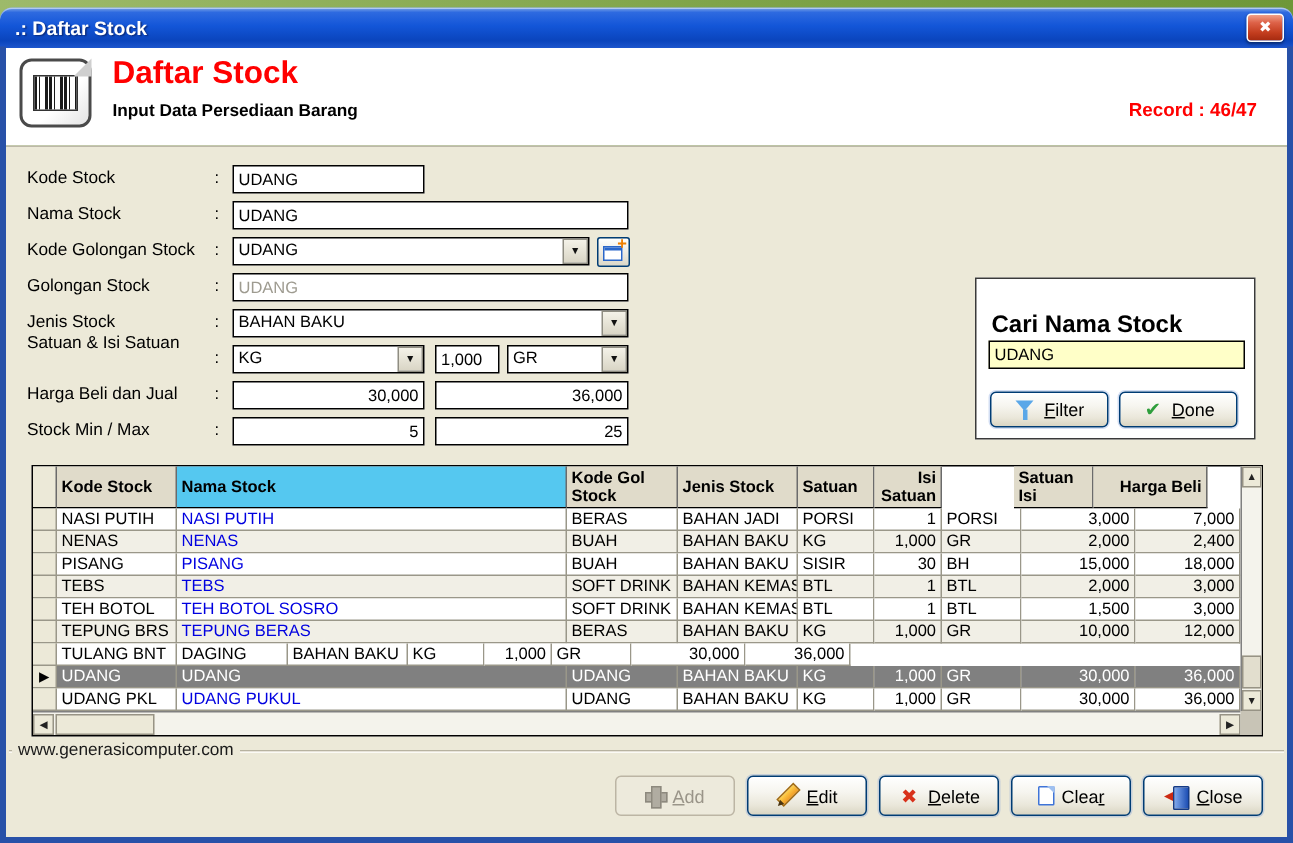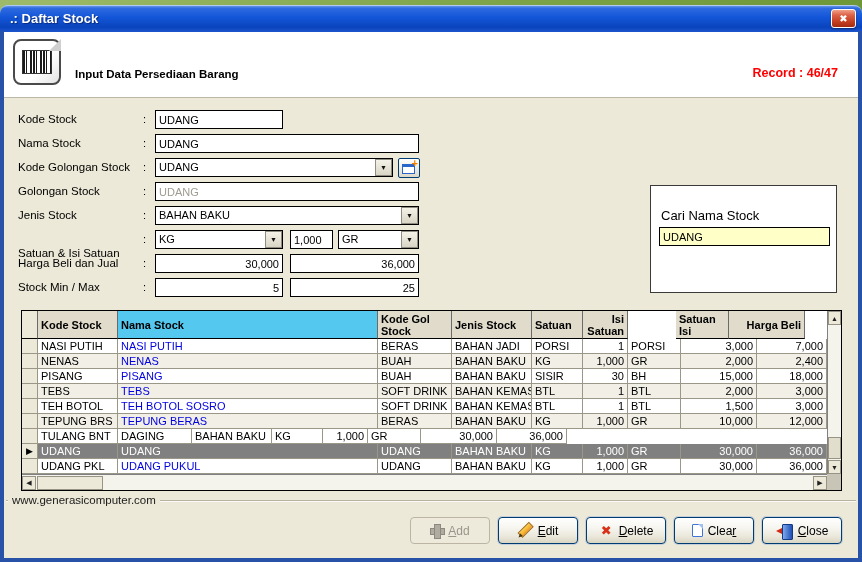--- a/index.html
+++ b/index.html
@@ -48,21 +48,21 @@
   .combo .carrow{position:absolute;right:0px;top:0px;bottom:0px;width:17px;cursor:pointer;
     background:linear-gradient(180deg,#f4f2e8,#d9d5c5);border:1px solid #8f8d82;
     display:flex;align-items:center;justify-content:center;font-size:7px;color:#111;}
   .mini-btn{position:absolute;left:398px;top:158px;width:22px;height:20px;border:1px solid #003C74;
     border-radius:2px;cursor:pointer;background:linear-gradient(180deg,#fff,#dcd8c8);}
   .mini-form{position:absolute;left:3px;top:5px;width:13px;height:10px;border:1px solid #2a66c9;background:#fff;}
   .mini-form .bar{position:absolute;left:0;top:0;width:11px;height:2px;background:#2a66c9;}
   .mini-plus{position:absolute;right:1px;top:0px;color:#f08000;font-size:11px;font-weight:bold;line-height:9px;}
   
   .panel{position:absolute;left:650px;top:185px;width:187px;height:108px;background:#fff;border:1px solid #3a3a3a;}
-  .panel-label{position:absolute;left:10px;top:22px;font-size:13px;color:#000;}
+  .panel-label{position:absolute;left:10px;top:22px;font-size:16px;color:#000;font-weight:bold;}
   .search-input{position:absolute;left:8px;top:41px;width:171px;height:19px;border:1px solid #000;
     background:var(--searchbg);font-size:11px;padding:0 3px;outline:none;}
   .search-buttons{position:absolute;left:9px;top:75px;display:flex;gap:7px;}
   
   .xpbtn{border:1px solid #003C74;border-radius:4px;display:flex;align-items:center;justify-content:center;
     gap:5px;font-size:12px;color:#000;cursor:pointer;
     background:linear-gradient(180deg,#ffffff 0%,#f6f5ef 40%,#eae7da 75%,#d9d5c3 100%);
     box-shadow:inset 0 1px 0 #fff,0 0 0 1px rgba(130,160,220,.35);}
   .xpbtn.disabled{border-color:#bcb5a4;background:#EDEADC;box-shadow:none;color:#9a9589;cursor:default;}
   .sbtn{width:79px;height:24px;}
@@ -146,20 +146,21 @@
   <div class="edge b"></div>
 
   <div class="headerband"></div>
   <div class="sep"></div>
   <div class="bodyarea"></div>
 
   <div class="barcode">
     <span class="bars"></span>
     <span class="fold"></span>
   </div>
+  <div class="app-title">Daftar Stock</div>
   <div class="app-sub">Input Data Persediaan Barang</div>
   <div class="record">Record : 46/47</div>
 
   <div class="flabel" style="top:110px">Kode Stock</div>
   <div class="fcolon" style="top:110px">:</div>
   <input class="tb" style="left: 155px; top: 110px; width: 128px;" readonly="" value="UDANG">
 
   <div class="flabel" style="top:134px">Nama Stock</div>
   <div class="fcolon" style="top:134px">:</div>
   <input class="tb" style="left: 155px; top: 134px; width: 264px;" readonly="" value="UDANG">
@@ -181,21 +182,21 @@
   <div class="fcolon" style="top:182px">:</div>
   <input class="tb dis" style="left: 155px; top: 182px; width: 264px;" readonly="" value="UDANG">
 
   <div class="flabel" style="top:206px">Jenis Stock</div>
   <div class="fcolon" style="top:206px">:</div>
   <div class="combo" style="left:155px;top:206px;width:264px">
     <span class="ctext">BAHAN BAKU</span>
     <span class="carrow">▼</span>
   </div>
 
-  <div class="flabel" style="top:244px">Satuan &amp; Isi Satuan</div>
+  <div class="flabel" style="top:220px">Satuan &amp; Isi Satuan</div>
   <div class="fcolon" style="top:230px">:</div>
   <div class="combo" style="left:155px;top:230px;width:128px">
     <span class="ctext">KG</span>
     <span class="carrow">▼</span>
   </div>
   <input class="tb" style="left: 290px; top: 230px; width: 43px;" readonly="" value="1,000">
   <div class="combo" style="left:338px;top:230px;width:81px">
     <span class="ctext">GR</span>
     <span class="carrow">▼</span>
   </div>
@@ -206,20 +207,30 @@
   <input class="tb num" style="left: 290px; top: 254px; width: 129px;" readonly="" value="36,000">
 
   <div class="flabel" style="top:278px">Stock Min / Max</div>
   <div class="fcolon" style="top:278px">:</div>
   <input class="tb num" style="left: 155px; top: 278px; width: 128px;" readonly="" value="5">
   <input class="tb num" style="left: 290px; top: 278px; width: 129px;" readonly="" value="25">
 
   <div class="panel">
     <div class="panel-label">Cari Nama Stock</div>
     <input class="search-input" readonly="" value="UDANG" style="">
+    <div class="search-buttons">
+        <div class="xpbtn sbtn">
+          <span class="icon icon-funnel"></span>
+          <span class="blabel"><u>F</u>ilter</span>
+        </div>
+        <div class="xpbtn sbtn">
+          <span class="icon icon-check">✔</span>
+          <span class="blabel"><u>D</u>one</span>
+        </div>
+      </div>
   </div>
 
   <div class="grid">
     <div class="grid-main">
       <div class="ghead">
           <div class="gc selcol" style="width: 16px;"></div>
           <div class="gc" style="width: 80px;">Kode Stock</div>
           <div class="gc hl" style="width: 260px;">Nama Stock</div>
           <div class="gc" style="width: 74px;">Kode Gol Stock</div>
           <div class="gc" style="width: 80px;">Jenis Stock</div>

